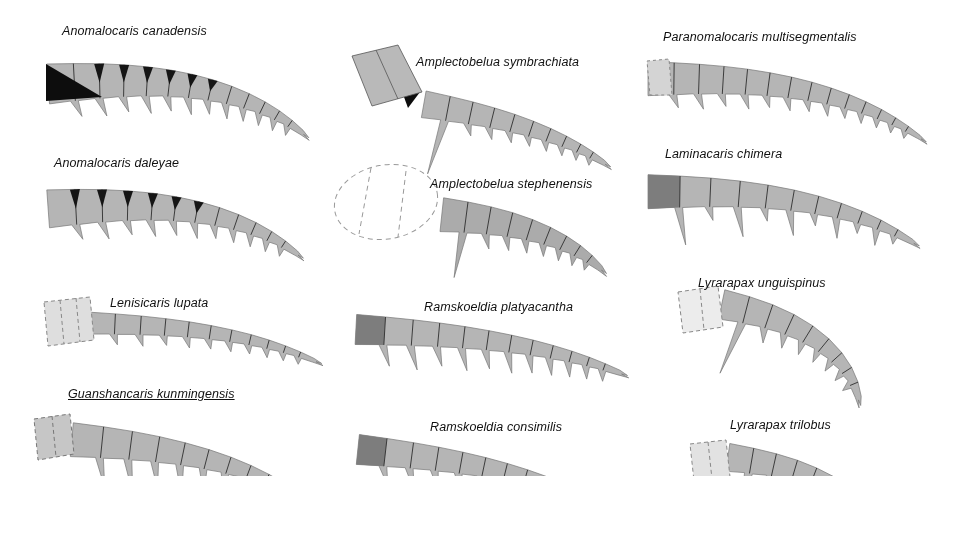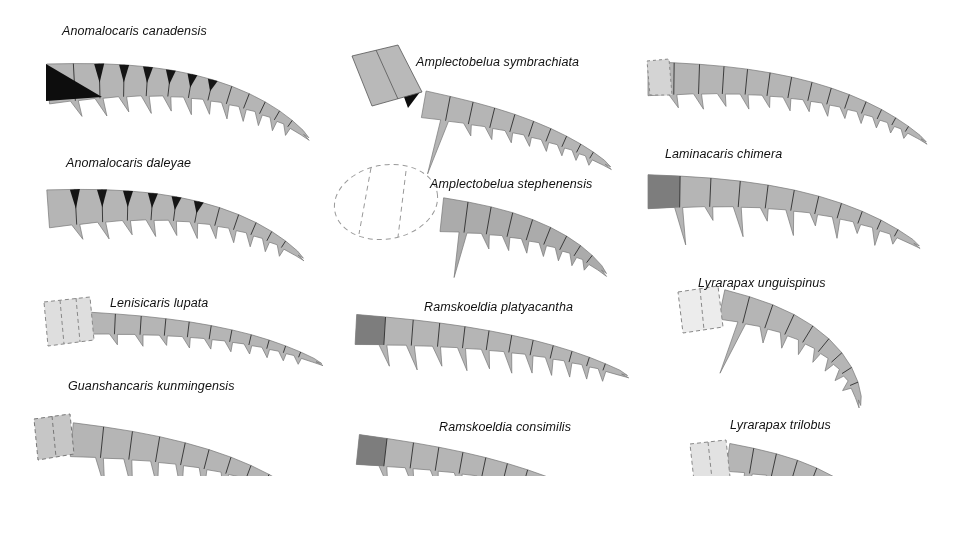--- a/index.html
+++ b/index.html
@@ -198,23 +198,24 @@
         <line x1="834.0474946525161" y1="476.7579878419966" x2="827.0766183678152" y2="490.91232129251034" stroke="#2e2e2e" stroke-width="0.9"></line>
         <line x1="849.2240582757807" y1="486.4346365196048" x2="842.168226428483" y2="497.7480363057184" stroke="#2e2e2e" stroke-width="0.9"></line>
         <line x1="862.148123852091" y1="496.8278747501252" x2="855.4171571960194" y2="505.38719651703065" stroke="#2e2e2e" stroke-width="0.9"></line>
         <line x1="872.7413960607001" y1="507.65699514480366" x2="866.7833854536133" y2="513.6412036623229" stroke="#2e2e2e" stroke-width="0.9"></line>
         <path d="M690.0 444.0L726.0 440.0L730.0 477.0L694.0 481.0Z" fill="#e2e2e2" stroke="#888888" stroke-width="1" stroke-dasharray="4 3"></path>
         <line x1="708" y1="442" x2="712" y2="479" stroke="#888888" stroke-width="1" stroke-dasharray="4 3"></line>
       </g>
     </svg>
 
   <div class="sp-label" style="left: 62px; top: 24px;">Anomalocaris canadensis</div>
-  <div class="sp-label" style="left: 66px; top: 156px;">Anomalocaris daleyae</div>
+  <div class="sp-label" style="left: 54px; top: 156px;">Anomalocaris daleyae</div>
   <div class="sp-label" style="left: 110px; top: 296px; text-align: right;">Lenisicaris lupata</div>
-  <div class="sp-label" style="left: 68px; top: 379px;">Guanshancaris kunmingensis</div>
+  <div class="sp-label" style="left: 68px; top: 387px; text-decoration: underline;">Guanshancaris kunmingensis</div>
   <div class="sp-label" style="left: 416px; top: 55px;">Amplectobelua symbrachiata</div>
   <div class="sp-label" style="left: 430px; top: 177px;">Amplectobelua stephenensis</div>
   <div class="sp-label" style="left: 424px; top: 300px;">Ramskoeldia platyacantha</div>
-  <div class="sp-label" style="left: 439px; top: 420px;">Ramskoeldia consimilis</div>
+  <div class="sp-label" style="left: 430px; top: 420px;">Ramskoeldia consimilis</div>
+  <div class="sp-label" style="left: 663px; top: 30px;">Paranomalocaris multisegmentalis</div>
   <div class="sp-label" style="left: 665px; top: 147px;">Laminacaris chimera</div>
   <div class="sp-label" style="left: 698px; top: 276px;">Lyrarapax unguispinus</div>
   <div class="sp-label" style="left: 730px; top: 418px;">Lyrarapax trilobus</div>
 </div>
 
 </body></html>

